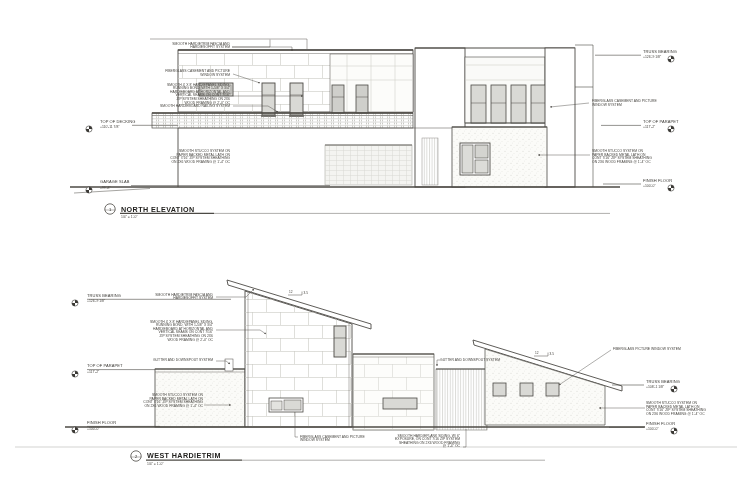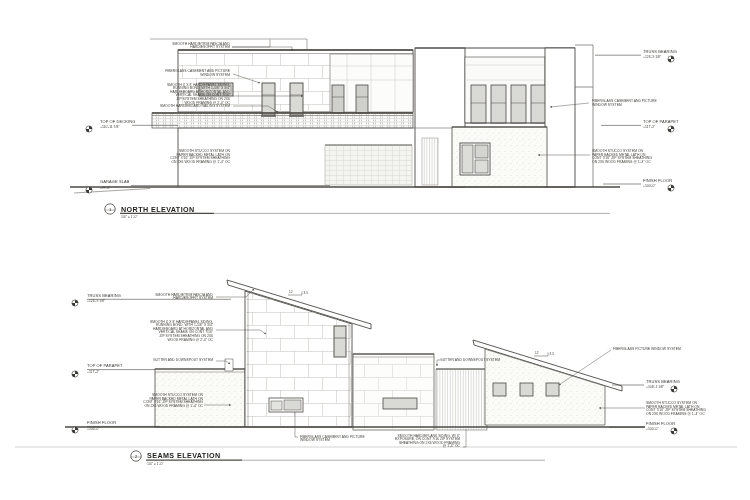--- a/index.html
+++ b/index.html
@@ -354,16 +354,16 @@
         <path d="M5 1.9A3.1 3.1 0 0 1 8.1 5L5 5Z" fill="#3b3935"></path>
         <path d="M5 8.1A3.1 3.1 0 0 1 1.9 5L5 5Z" fill="#3b3935"></path>
       </svg></div>
 
 <div class="slope" style="left:289px;top:289.5px">12</div>
 <div class="slope" style="left:303.5px;top:291px">3.5</div>
 <div class="slope" style="left:535px;top:350.5px">12</div>
 <div class="slope" style="left:549.5px;top:352px">3.5</div>
 
 <div class="vnum" style="left:131px;top:453.8px">2</div>
-<div class="vtitle" style="left:147px;top:451.2px">SEAMS ELEVATION</div>
+<div class="vtitle" style="left:147px;top:451.2px">WEST HARDIETRIM</div>
 <div class="vscale" style="left:147px;top:461.8px">1/4" = 1'-0"</div>
 
 </div>
 
 </body></html>

